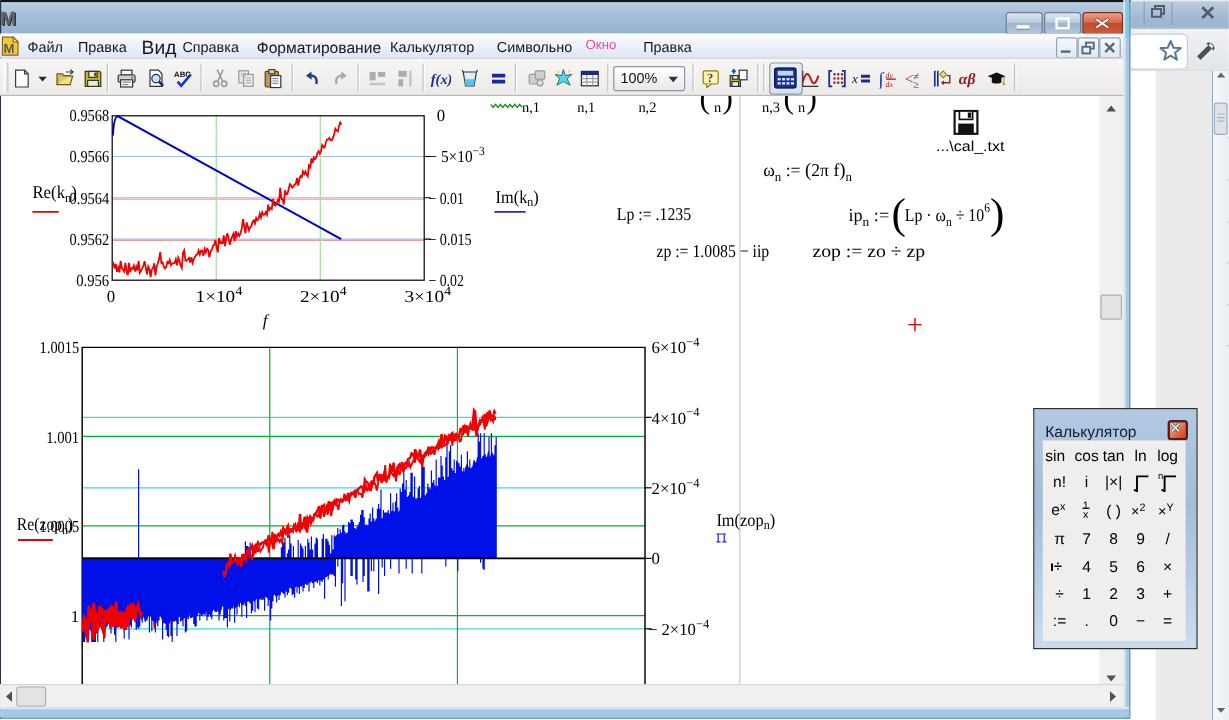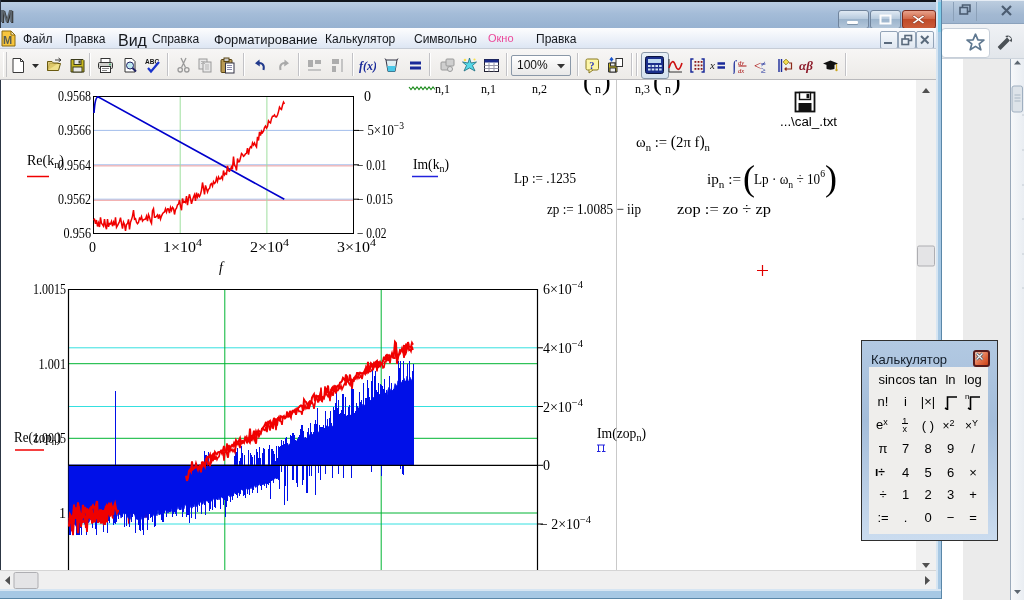--- a/index.html
+++ b/index.html
@@ -434,21 +434,21 @@
     <div class="abs" style="left:0;top:598px;width:941px;height:1px;background:#5a87a8"></div>
 <div class="abs" style="left:861px;top:340px;width:135px;height:199px;border:1px solid #2f2f2f;background:linear-gradient(180deg,#b2c9e2,#a4bddA 40%,#cbdcef);z-index:50">
       <div class="abs" style="left:9px;top:11px;font-size:13px;color:#141e2a">Калькулятор</div>
       <div class="abs" style="left:111px;top:9px;width:13px;height:13px;border:2px solid #571b1b;border-radius:3px;background:linear-gradient(135deg,#f5c0a8,#e06a42 60%,#cc4318)">
  <svg width="9" height="9" viewBox="0 0 9 9">
           <path d="M1.5 1.5 L7.5 7.5 M7.5 1.5 L1.5 7.5" stroke="#3c4a5c" stroke-width="2.6"></path>
           <path d="M1.5 1.5 L7.5 7.5 M7.5 1.5 L1.5 7.5" stroke="#f2f2f2" stroke-width="1.4"></path>
         </svg>
       </div>
       <div class="abs" style="left:7px;top:26px;width:119px;height:167px;background:#efeeec"></div>
-      <div class="abs" style="left:9.0px;top:31px;width:24px;text-align:right;font-size:13px;color:#000">sin</div>
+      <div class="abs" style="left:9.0px;top:31px;width:24px;text-align:left;font-size:13px;color:#000">sin</div>
       <div class="abs" style="left:31.5px;top:31px;width:24px;text-align:center;font-size:13px;color:#000">cos</div>
       <div class="abs" style="left:54.0px;top:31px;width:24px;text-align:center;font-size:13px;color:#000">tan</div>
       <div class="abs" style="left:76.5px;top:31px;width:24px;text-align:center;font-size:13px;color:#000">ln</div>
       <div class="abs" style="left:99.0px;top:31px;width:24px;text-align:center;font-size:13px;color:#000">log</div>
       <div class="abs" style="left:9.0px;top:53px;width:24px;text-align:center;font-size:13px;color:#000">n!</div>
       <div class="abs" style="left:31.5px;top:53px;width:24px;text-align:center;font-size:13px;color:#000">i</div>
       <div class="abs" style="left:54.0px;top:53px;width:24px;text-align:center;font-size:13px;color:#000">|×|</div>
       <svg class="abs" style="left:81.5px;top:54px" width="14" height="15" viewBox="0 0 14 15">
         <path d="M1 13 L3.5 14.5 L3.5 2 L13 2" fill="none" stroke="#000" stroke-width="1.6"></path>
       </svg>

